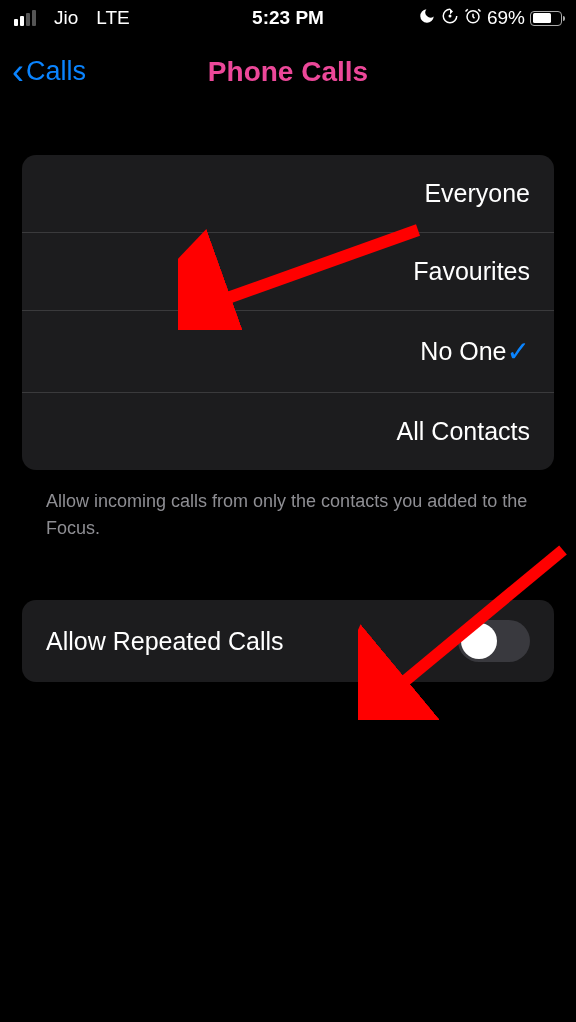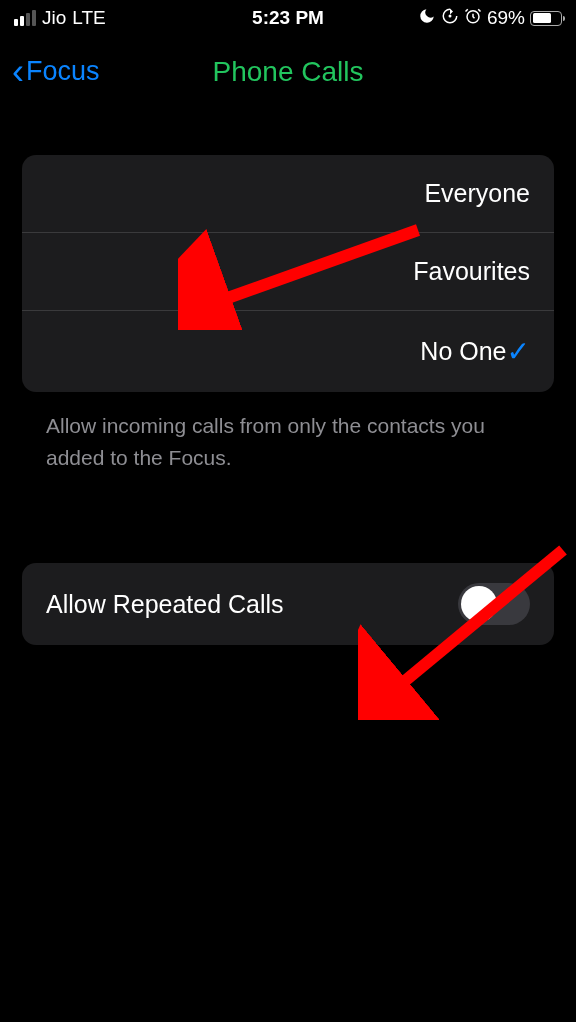--- a/index.html
+++ b/index.html
@@ -21,21 +21,21 @@
       display: flex;
       align-items: center;
       justify-content: space-between;
       padding: 0 14px;
       font-size: 19px;
       font-weight: 500;
     }
     .status-left {
       display: flex;
       align-items: center;
-      gap: 6px;
+      gap: 18px;
     }
     .signal-bars {
       display: flex;
       align-items: flex-end;
       gap: 2px;
       height: 16px;
     }
     .signal-bars span {
       width: 4px;
       border-radius: 1px;
@@ -99,22 +99,22 @@
     .back-chevron {
       font-size: 36px;
       font-weight: 300;
       line-height: 0.5;
     }
     .page-title {
       position: absolute;
       left: 50%;
       transform: translateX(-50%);
       font-size: 28px;
-      font-weight: 400;
-      color: #22c55e;
+      font-weight: 700;
+      color: #ec4899;
     }
     .content {
       padding: 48px 22px 0 22px;
     }
     .list-group {
       background: #1c1c1e;
       border-radius: 14px;
       overflow: hidden;
     }
     .list-item {
@@ -131,28 +131,28 @@
     .list-item:last-child {
       border-bottom: none;
     }
     .checkmark {
       color: #0a84ff;
       font-size: 28px;
       font-weight: 400;
     }
     .footer-text {
       color: #8e8e93;
-      font-size: 21px;
+      font-size: 18px;
       line-height: 1.5;
       padding: 18px 24px 0 24px;
     }
     .toggle-group {
       background: #1c1c1e;
       border-radius: 14px;
-      margin-top: 90px;
+      margin-top: 58px;
     }
     .toggle-row {
       display: flex;
       align-items: center;
       justify-content: space-between;
       padding: 20px 24px;
       font-size: 25px;
       font-weight: 400;
     }
     .toggle-switch {
@@ -220,36 +220,39 @@
     <span>69%</span>
     <div class="battery">
         <div class="battery-fill"></div>
       </div>
   </div>
 </div>
 
 <div class="nav-header">
   <div class="back-button">
     <span class="back-chevron">‹</span>
-    <span>Focus</span>
+    <span>Calls</span>
   </div>
   <div class="page-title">Phone Calls</div>
 </div>
 
 <div class="content">
   <div class="list-group">
     <div class="list-item">
       <span>Everyone</span>
     </div>
     <div class="list-item">
       <span>Favourites</span>
     </div>
     <div class="list-item">
       <span>No One</span>
       <span class="checkmark">✓</span>
+    </div>
+    <div class="list-item">
+      <span>All Contacts</span>
     </div>
   </div>
   <div class="footer-text">Allow incoming calls from only the contacts you added to the Focus.</div>
 
   <div class="toggle-group">
     <div class="toggle-row">
       <span>Allow Repeated Calls</span>
       <div class="toggle-switch">
         <div class="toggle-knob"></div>
       </div>

